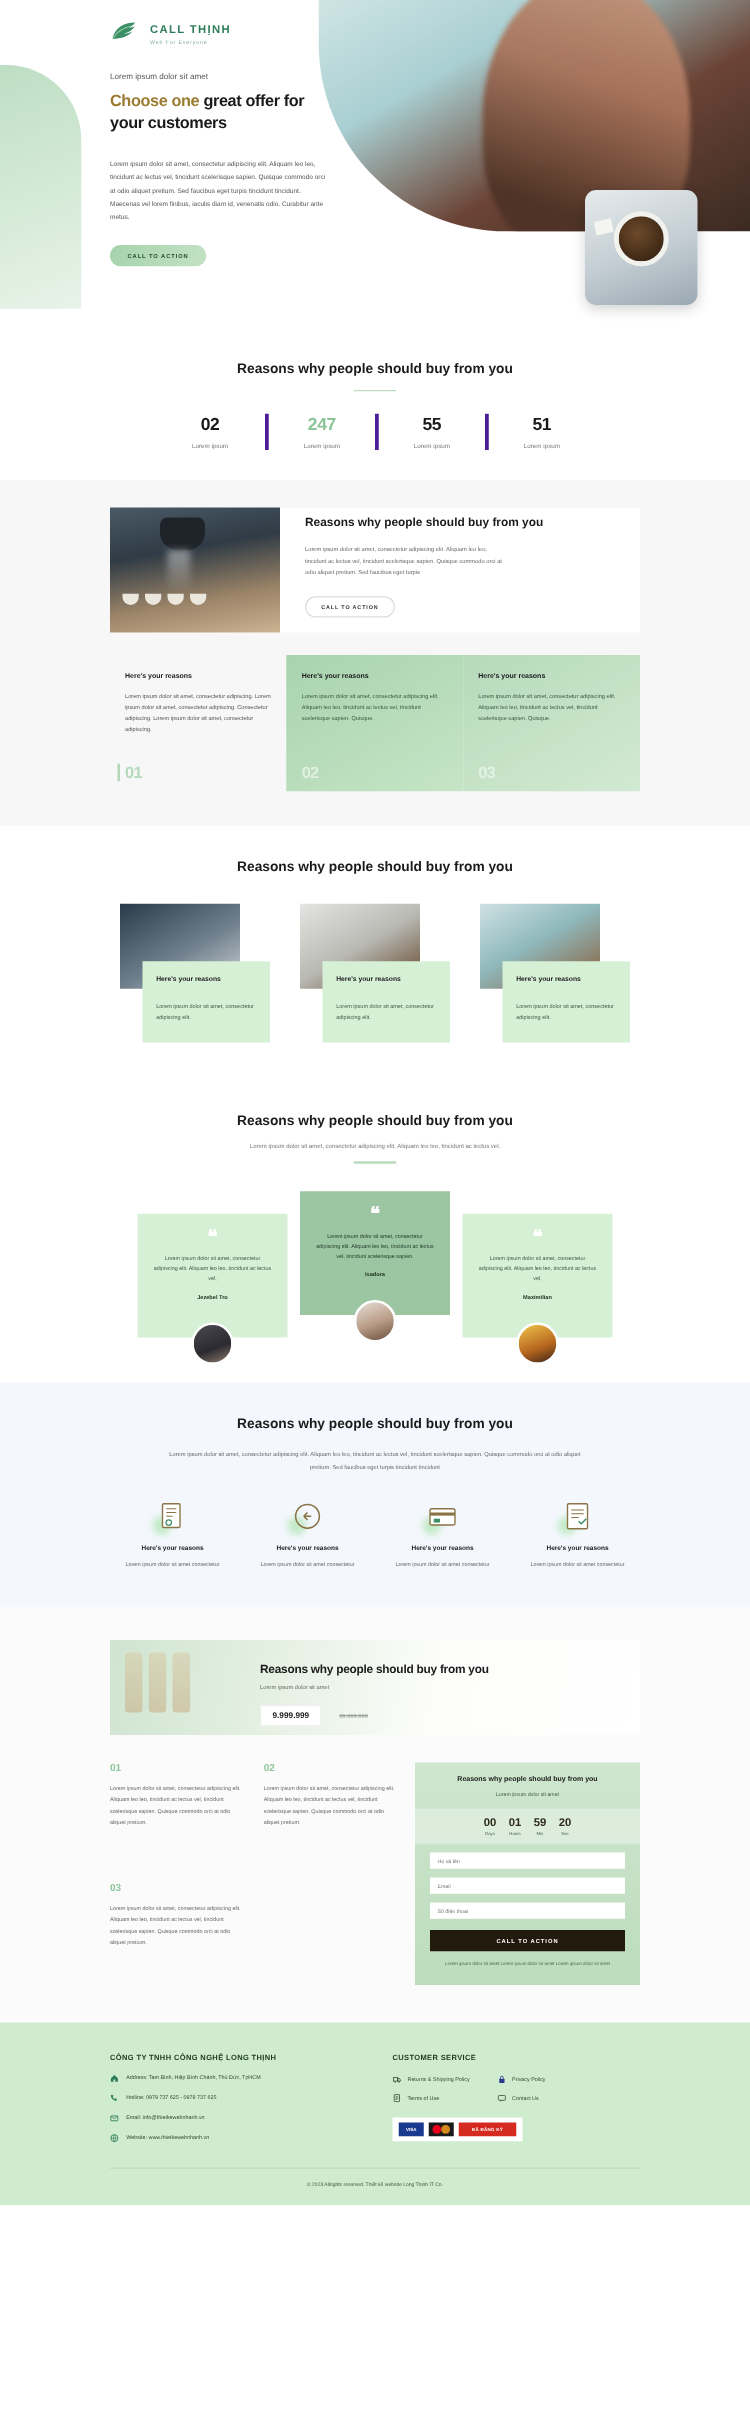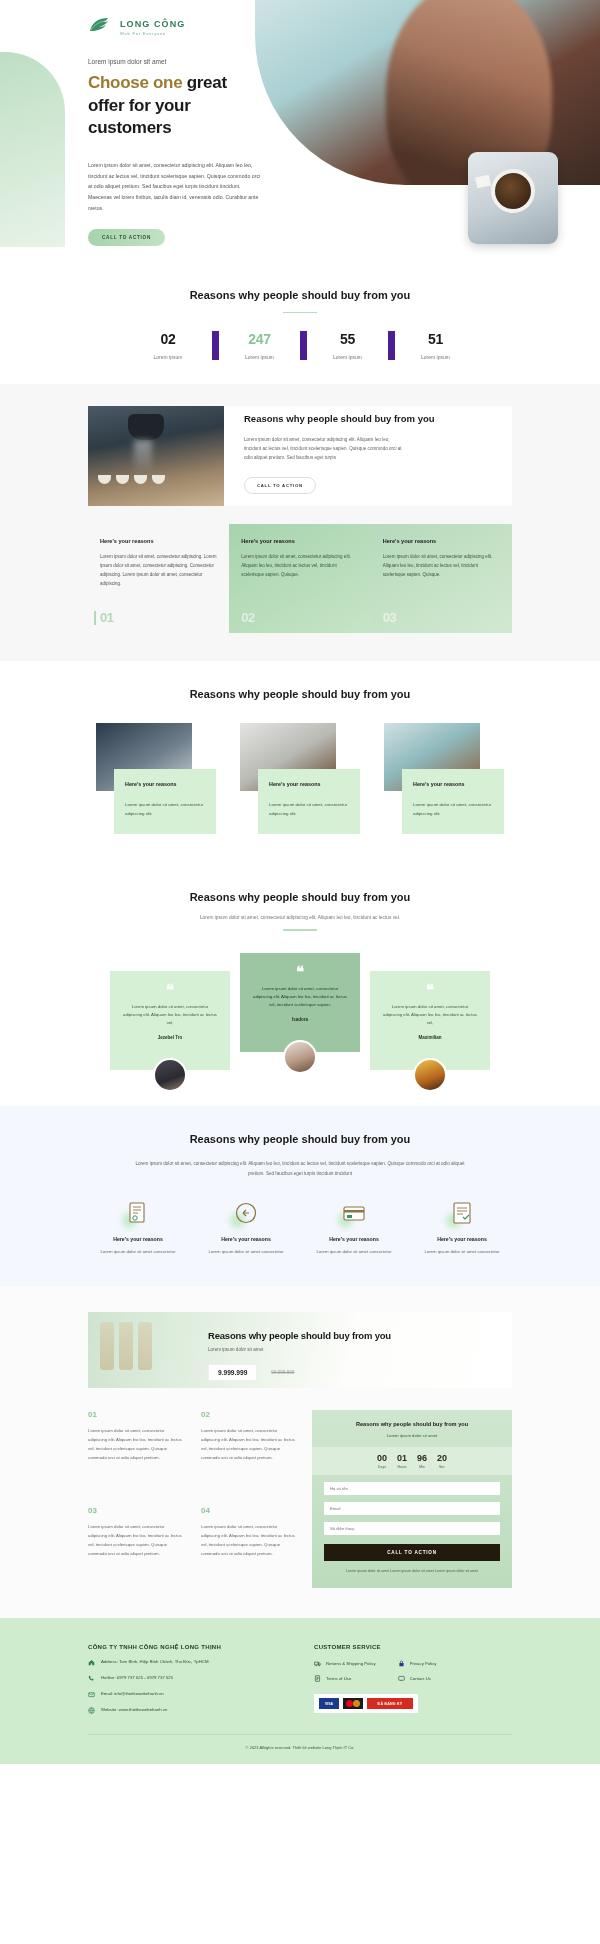--- a/index.html
+++ b/index.html
@@ -43,35 +43,35 @@
     position:absolute; left:8px; top:24px; width:14px; height:11px;
     background:#f4f4f0; transform:rotate(-12deg);
   }
   .hero-inner { position:relative; z-index:3; padding:14px 0 0 88px; width:260px; }
   .logo { display:flex; align-items:center; gap:6px; margin-bottom:22px; }
   .logo-mark { width:26px; height:18px; position:relative; flex:none; }
   .logo-text { line-height:1; }
   .logo-name { font-size:9px; font-weight:700; letter-spacing:1.1px; color:#2e7d5b; }
   .logo-sub { font-size:4.2px; letter-spacing:.7px; color:#7fae92; margin-top:2px; }
   .eyebrow { font-size:6.5px; color:#555; margin-bottom:7px; }
-  .hero-h1 { font-size:17px; line-height:1.33; font-weight:700; letter-spacing:-.3px; }
+  .hero-h1 { font-size:13px; line-height:1.33; font-weight:700; letter-spacing:-.3px; }
   .hero-h1 .accent { color:#9a7b2f; }
   .hero-p { font-size:5.2px; line-height:2.05; color:#555; margin-top:20px; width:175px; }
   .btn-cta {
     display:inline-block; margin-top:16px; padding:6px 14px; border-radius:20px;
     background:linear-gradient(100deg,#a5d3ac,#c3e2c4); color:#2d4a33;
     font-size:4.6px; font-weight:700; letter-spacing:.75px;
   }
 
   
   .stats-wrap { padding:28px 0 24px; background:#fff; text-align:center; }
   .sec-title { font-size:11px; font-weight:700; line-height:1.35; }
   .rule { width:34px; height:1.6px; background:#bcdcc0; margin:9px auto 0; }
   .stats { display:flex; justify-content:center; margin-top:18px; }
-  .stat { width:88px; padding:0 4px; border-left:7px solid #4c1d95; }
+  .stat { width:88px; padding:0 4px; border-left:3px solid #4c1d95; }
   .stat:first-child { border-left:none; }
   .stat-num { font-size:14px; font-weight:700; letter-spacing:-.3px; }
   .stat-num.green { color:#8cc49a; }
   .stat-lbl { font-size:5px; color:#777; margin-top:7px; }
 
   
   .band { background:#f7f7f7; padding:22px 0 28px; }
   .feat { display:flex; margin:0 88px; background:#fff; }
   .feat-img {
     width:136px; height:100px; flex:none;
@@ -170,21 +170,21 @@
   .price-row { display:flex; align-items:center; gap:14px; margin-top:12px; }
   .price-now { font-size:6.6px; font-weight:700; background:#fff; padding:4px 9px; border:1px solid #efefef; }
   .price-old { font-size:4.6px; color:#9aa39a; text-decoration:line-through; }
 
   .offer-body { display:flex; margin:22px 88px 0; gap:16px; }
   .offer-list { flex:1; display:flex; flex-wrap:wrap; gap:14px 18px; }
   .ol-item { width:calc(50% - 9px); }
   .ol-num { font-size:8px; font-weight:700; color:#8cc49a; }
   .ol-p { font-size:4.3px; line-height:2.1; color:#666; margin-top:7px; }
 
-  .form-card { width:200px; background:linear-gradient(180deg,#cfe6cf,#bcdcbd); padding:10px 12px 14px; }
+  .form-card { width:180px; background:linear-gradient(180deg,#cfe6cf,#bcdcbd); padding:10px 12px 14px; }
   .form-h { font-size:5.6px; font-weight:700; text-align:center; line-height:1.45; }
   .form-sub { font-size:4.2px; color:#3d5b42; text-align:center; margin-top:5px; }
   .countdown { display:flex; justify-content:center; gap:10px; margin:9px -12px 0; padding:6px 0;
     background:rgba(255,255,255,.35); }
   .cd { text-align:center; }
   .cd-v { font-size:9px; font-weight:700; color:#2c2a16; }
   .cd-l { font-size:3.4px; color:#4d6450; margin-top:2px; }
   .f-input { display:block; width:100%; height:13px; background:#fff; margin-top:7px;
     border:none; font-size:4.2px; color:#9a9a9a; padding:0 6px; font-family:inherit; }
   .f-btn { display:block; width:100%; margin-top:9px; padding:6px 0; background:#231a0e;
@@ -229,21 +229,21 @@
 
     <div class="hero-inner">
       <div class="logo">
         <span class="logo-mark">
           <svg width="26" height="18" viewBox="0 0 26 18">
             <path d="M2 15C4 6 11 2 20 2c-1 2-3 3-5 4 2 0 3 0 5-1-2 3-5 5-9 6 3 0 5-1 7-2-3 4-9 6-16 6z" fill="#3b8f66"></path>
             <path d="M3 14c3-5 8-8 14-9" stroke="#8fc7a3" stroke-width="1" fill="none"></path>
           </svg>
         </span>
         <span class="logo-text">
-          <span class="logo-name">LONG CÔNG</span>
+          <span class="logo-name">CALL THỊNH</span>
           <span class="logo-sub" style="display:block">Web For Everyone</span>
         </span>
       </div>
 
       <div class="eyebrow">Lorem ipsum dolor sit amet</div>
       <h1 class="hero-h1"><span class="accent">Choose one</span><span> great offer for your customers</span></h1>
       <p class="hero-p">Lorem ipsum dolor sit amet, consectetur adipiscing elit. Aliquam leo leo, tincidunt ac lectus vel, tincidunt scelerisque sapien. Quisque commodo orci at odio aliquet pretium. Sed faucibus eget turpis tincidunt tincidunt. Maecenas vel lorem finibus, iaculis diam id, venenatis odio. Curabitur ante metus.</p>
       <a class="btn-cta">CALL TO ACTION</a>
     </div>
   </section>
@@ -440,40 +440,36 @@
           <div class="ol-p">Lorem ipsum dolor sit amet, consectetur adipiscing elit. Aliquam leo leo, tincidunt ac lectus vel, tincidunt scelerisque sapien. Quisque commodo orci at odio aliquet pretium.</div>
         </div>
         <div class="ol-item">
           <div class="ol-num">02</div>
           <div class="ol-p">Lorem ipsum dolor sit amet, consectetur adipiscing elit. Aliquam leo leo, tincidunt ac lectus vel, tincidunt scelerisque sapien. Quisque commodo orci at odio aliquet pretium.</div>
         </div>
         <div class="ol-item">
           <div class="ol-num">03</div>
           <div class="ol-p">Lorem ipsum dolor sit amet, consectetur adipiscing elit. Aliquam leo leo, tincidunt ac lectus vel, tincidunt scelerisque sapien. Quisque commodo orci at odio aliquet pretium.</div>
         </div>
-        <div class="ol-item">
-          <div class="ol-num">04</div>
-          <div class="ol-p">Lorem ipsum dolor sit amet, consectetur adipiscing elit. Aliquam leo leo, tincidunt ac lectus vel, tincidunt scelerisque sapien. Quisque commodo orci at odio aliquet pretium.</div>
-        </div>
       </div>
 
       <div class="form-card">
         <div class="form-h">Reasons why people should buy from you</div>
         <div class="form-sub">Lorem ipsum dolor sit amet</div>
         <div class="countdown">
           <div class="cd">
             <div class="cd-v">00</div>
             <div class="cd-l">Days</div>
           </div>
           <div class="cd">
             <div class="cd-v">01</div>
             <div class="cd-l">Hours</div>
           </div>
           <div class="cd">
-            <div class="cd-v">96</div>
+            <div class="cd-v">59</div>
             <div class="cd-l">Min</div>
           </div>
           <div class="cd">
             <div class="cd-v">20</div>
             <div class="cd-l">Sec</div>
           </div>
         </div>
         <input class="f-input" placeholder="Họ và tên" style="">
         <input class="f-input" placeholder="Email" style="">
         <input class="f-input" placeholder="Số điện thoại" style="">

